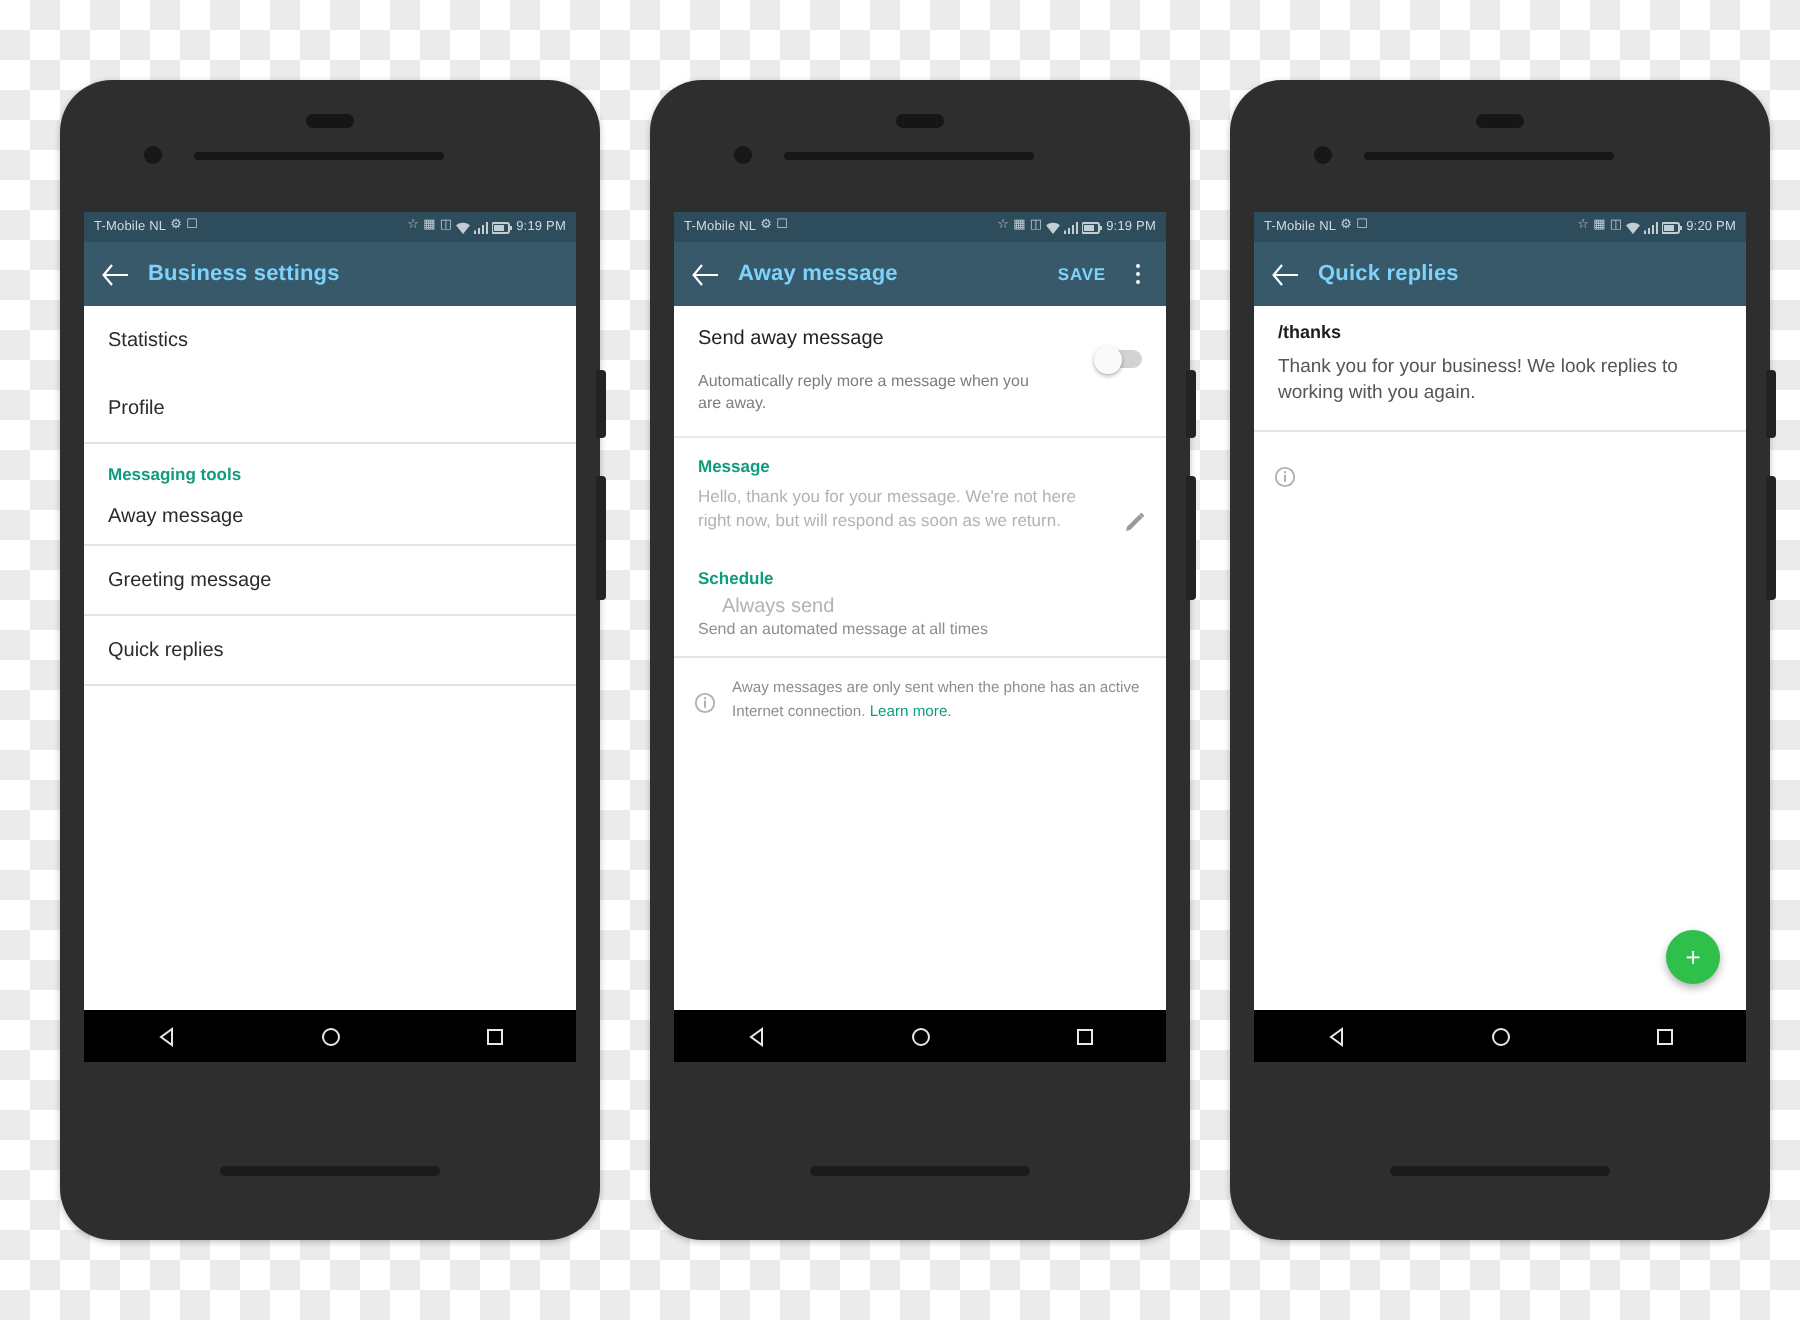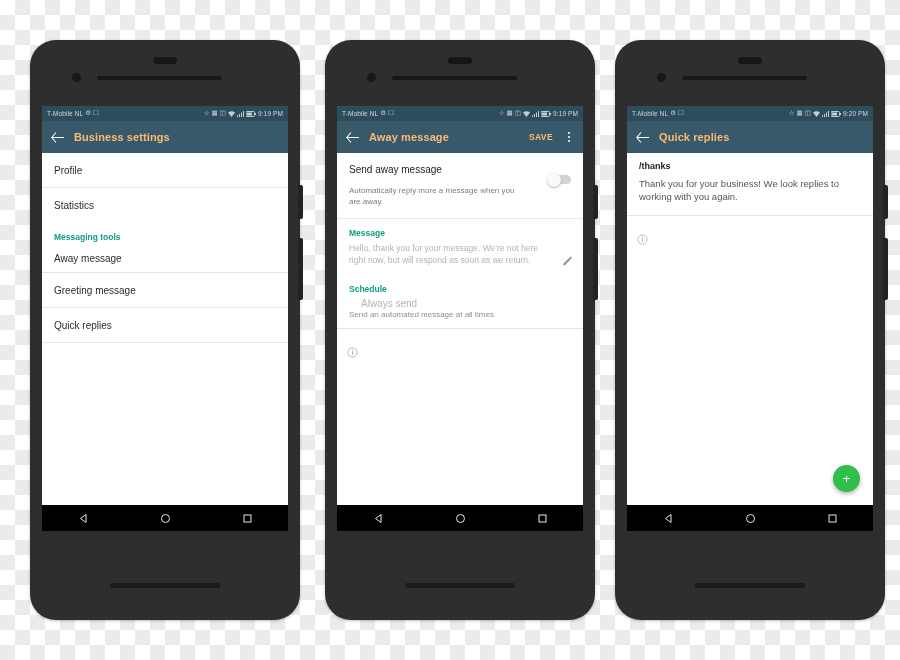--- a/index.html
+++ b/index.html
@@ -46,21 +46,21 @@
     padding:0 5px;font-size:6.5px;letter-spacing:.1px;
   }
   .sb-left{display:flex;align-items:center;gap:2px;}
   .sb-right{display:flex;align-items:center;gap:2px;}
   .sb-ico{display:inline-block;opacity:.92;font-size:6.5px;line-height:1;}
   .sb-ico svg{display:block;}
   .sb-time{font-size:6.5px;}
 
   
   .toolbar{
-    flex:0 0 32px;background:#37596a;color:#fdba74;
+    flex:0 0 32px;background:#37596a;color:#7dd3fc;
     display:flex;align-items:center;padding:0 8px;gap:10px;
   }
   .tb-back{width:14px;height:14px;flex:0 0 14px;display:flex;align-items:center;justify-content:center;}
   .tb-title{font-size:11px;font-weight:bold;letter-spacing:.1px;flex:1;}
   .tb-save{font-size:8.5px;font-weight:bold;letter-spacing:.4px;}
   .tb-more{width:12px;display:flex;flex-direction:column;align-items:center;gap:2px;}
   .tb-more i{width:2px;height:2px;border-radius:50%;background:#fff;display:block;}
 
   
   .content{flex:1;background:#fff;position:relative;overflow:hidden;}
@@ -162,25 +162,25 @@
       <div class="toolbar">
         <div class="tb-back">
           <svg width="13" height="11" viewBox="0 0 13 11">
               <path d="M5 0.5 0.8 5.5 5 10.5M0.8 5.5H13" stroke="#fff" stroke-width="1.1" fill="none"></path>
             </svg>
         </div>
         <div class="tb-title">Business settings</div>
       </div>
 
       <div class="content">
+        <div class="row nobord">
+          <span>Statistics</span>
+        </div>
         <div class="row">
           <span>Profile</span>
-        </div>
-        <div class="row nobord">
-          <span>Statistics</span>
         </div>
         <div class="section-label">Messaging tools</div>
         <div class="row tight">
           <span>Away message</span>
         </div>
         <div class="row">
           <span>Greeting message</span>
         </div>
         <div class="row">
           <span>Quick replies</span>
@@ -292,20 +292,24 @@
         <div class="divline"></div>
 
         <div class="infobox">
           <span class="info-ico">
             <svg width="11" height="11" viewBox="0 0 11 11">
                 <circle cx="5.5" cy="5.5" r="4.6" fill="none" stroke="#b0b0b0" stroke-width="0.9"></circle>
                 <rect x="5" y="4.3" width="1" height="3.6" fill="#b0b0b0"></rect>
                 <rect x="5" y="2.6" width="1" height="1" fill="#b0b0b0"></rect>
               </svg>
           </span>
+          <div class="info-text">
+            <span>Away messages are only sent when the phone has an active Internet connection.</span>
+            <span class="link">Learn more.</span>
+          </div>
         </div>
       </div>
 
       <div class="navbar">
         <span>
             <svg width="11" height="11" viewBox="0 0 11 11">
               <path d="M8 1.5 2.5 5.5 8 9.5Z" fill="none" stroke="#e8e8e8" stroke-width="1"></path>
             </svg>
           </span>
         <span>

